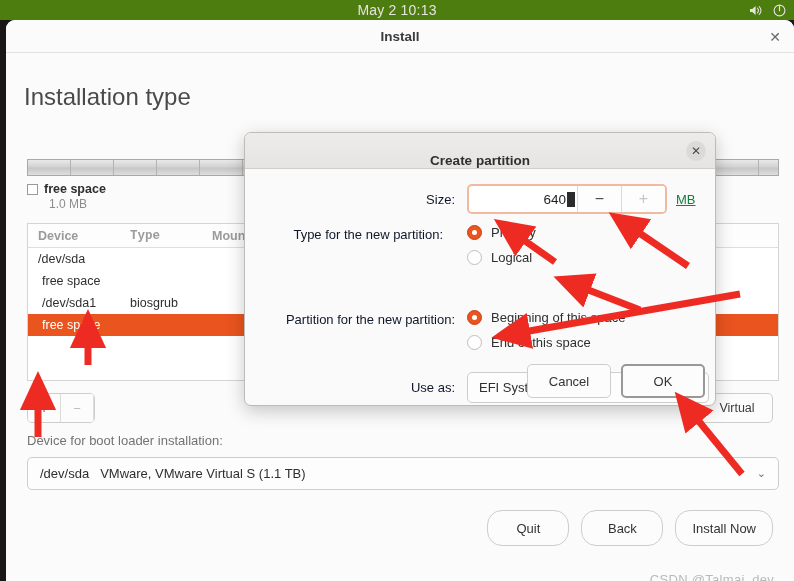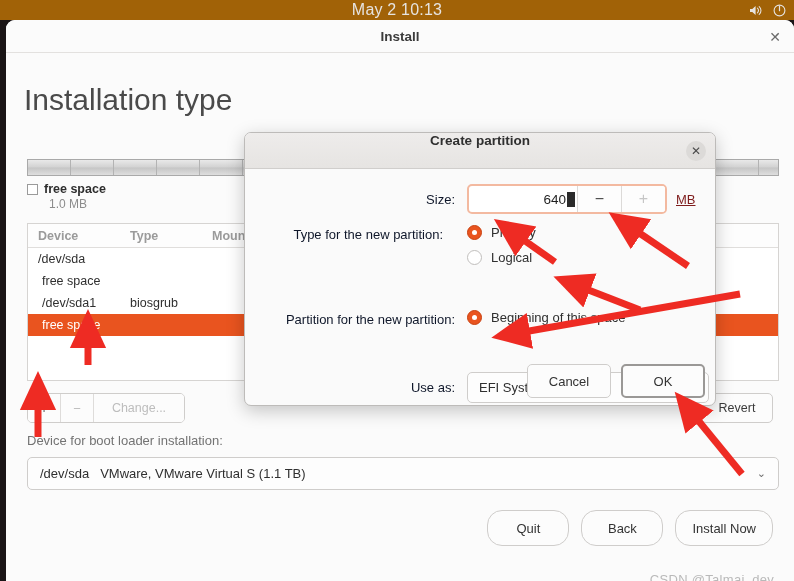--- a/index.html
+++ b/index.html
@@ -8,22 +8,22 @@
     font-family: "Liberation Sans", sans-serif;
     background:#1a1516;
     color:#3d3d3d;
     position:relative;
     -webkit-font-smoothing: antialiased;
   }
 
   
   #topbar{
     position:absolute; left:0; top:0; width:794px; height:20px;
-    background:#a16207; color:#e8e6e3;
-    font-size:16px; display:flex; align-items:center; justify-content:center;
+    background:#4d7c0f; color:#e8e6e3;
+    font-size:14px; display:flex; align-items:center; justify-content:center;
   }
   #topbar .clock{ letter-spacing:.2px; color:#e6e3e0; }
   #topbar .sysicons{
     position:absolute; right:8px; top:0; height:20px;
     display:flex; align-items:center; gap:10px; color:#e6e3e0;
   }
   #topbar .sysicons svg{ display:block; }
 
   
   #window{
@@ -39,21 +39,21 @@
   }
   #titlebar .title{ font-size:13.5px; font-weight:bold; color:#3b3b3b; }
   #titlebar .closebtn{
     position:absolute; right:10px; top:8px; width:18px; height:18px;
     display:flex; align-items:center; justify-content:center;
     font-size:14px; color:#6a6a6a; cursor:pointer; line-height:1;
   }
 
   #pagetitle{
     position:absolute; left:18px; top:63px;
-    font-size:30px; color:#4a4a4a; font-weight:normal;
+    font-size:24px; color:#4a4a4a; font-weight:normal;
   }
 
   
   #usagebar{
     position:absolute; left:21px; top:139px; width:752px; height:17px;
     background:#d8d8d8;
     border:1px solid #a9a9a9;
     background-image:
       linear-gradient(to bottom, #e9e9e9 0%, #d2d2d2 48%, #c5c5c5 52%, #dedede 100%);
     overflow:hidden;
@@ -84,21 +84,21 @@
   }
   #ptable .thead{
     display:flex; height:24px; align-items:center;
     border-bottom:1px solid #e0dedc; background:#fdfdfd;
   }
   #ptable .thead .th{
     font-size:12.5px; font-weight:bold; color:#9b9b9b;
     padding-left:10px;
   }
   #ptable .thead .th.c0{ width:92px; }
-  #ptable .thead .th.c1{ width:82px; }
+  #ptable .thead .th.c1{ width:82px;font-family:Liberation Mono, monospace; }
   #ptable .thead .th.c2{ width:130px; }
   #ptable .thead .th.c3{ width:90px; }
   #ptable .thead .th.c4{ width:90px; }
 
   #ptable .trow{
     display:flex; height:22px; align-items:center; font-size:12.5px; color:#2f2f2f;
   }
   #ptable .trow .td{ padding-left:10px; }
   #ptable .trow .td.c0{ width:92px; }
   #ptable .trow .td.c1{ width:82px; }
@@ -165,21 +165,21 @@
     background:#fafafa;
     border:1px solid #bdbbb9;
     border-radius:7px;
     box-shadow:0 5px 18px rgba(0,0,0,.22);
     overflow:hidden;
   }
   #dialog .dhead{
     position:relative; height:36px;
     background:linear-gradient(to bottom,#eeeceb,#e6e4e2);
     border-bottom:1px solid #d0cecc;
-    display:flex; align-items:flex-start; justify-content:center;
+    display:flex; align-items:flex-end; justify-content:center;
   }
   #dialog .dhead .dtitle{ font-size:13.5px; font-weight:bold; color:#2f2f2f; }
   #dialog .dhead .dclose{
     position:absolute; right:9px; top:8px; width:20px; height:20px;
     border-radius:50%; background:#dcdad8;
     display:flex; align-items:center; justify-content:center;
     font-size:12px; color:#4a4a4a; cursor:pointer; line-height:1;
   }
   #dialog .dbody{ position:relative; height:237px; }
 
@@ -200,21 +200,21 @@
   }
   #spin .caret{
     display:inline-block; width:8px; height:15px; background:#2b2b2b; margin-left:1px;
   }
   #spin .sbtn{
     width:44px; height:100%; display:flex; align-items:center; justify-content:center;
     border-left:1px solid #dcdad8; font-size:16px; color:#4a4a4a;
     background:#fdfdfd; cursor:pointer;
   }
   #spin .sbtn.dis{ color:#c6c6c6; }
-  #row-size .unit{ font-size:13px; color:#7f1d1d; margin-left:9px;text-decoration:underline; }
+  #row-size .unit{ font-size:13px; color:#15803d; margin-left:9px;text-decoration:underline; }
 
   
   #row-type{ left:0; top:56px; width:472px; align-items:flex-start; }
   #row-type .flabel{ width:222px; padding-right:24px; padding-top:2px; }
   .radiogroup{ display:flex; flex-direction:column; gap:10px; }
   .radio{ display:flex; align-items:center; gap:9px; cursor:pointer; }
   .radio .dot{
     width:15px; height:15px; border-radius:50%;
     border:1.6px solid #c0bebc; background:#fff;
     display:flex; align-items:center; justify-content:center;
@@ -334,23 +334,22 @@
       <span class="td c1"></span>
       <span class="td c2"></span>
       <span class="td c3"></span>
       <span class="td c4"></span>
     </div>
   </div>
 
   <div id="ptoolbar">
     <div class="tbtn plus">+</div>
     <div class="tbtn minus">−</div>
-    <div class="tbtn change">Change...</div>
-  </div>
-  <div id="revert">Revert</div>
+  </div>
+  <div id="revert">Virtual</div>
 
   <div id="bootlabel">Device for boot loader installation:</div>
   <div id="bootselect">
     <span class="dev">/dev/sda</span>
     <span>VMware, VMware Virtual S (1.1 TB)</span>
     <span class="chev">⌄</span>
   </div>
 
   <div id="footer">
     <div class="fbtn">Quit</div>
@@ -395,20 +394,24 @@
         </label>
       </div>
     </div>
 
     <div class="frow" id="row-loc">
       <span class="flabel">Partition for the new partition:</span>
       <div class="radiogroup">
         <label class="radio">
           <span class="dot on"></span>
           <span class="rlbl">Beginning of this space</span>
+        </label>
+        <label class="radio">
+          <span class="dot"></span>
+          <span class="rlbl">End of this space</span>
         </label>
       </div>
     </div>
 
     <div class="frow" id="row-use">
       <span class="flabel">Use as:</span>
       <div id="combo">
         <span>EFI System Partition</span>
         <span class="chev">⌄</span>
       </div>

